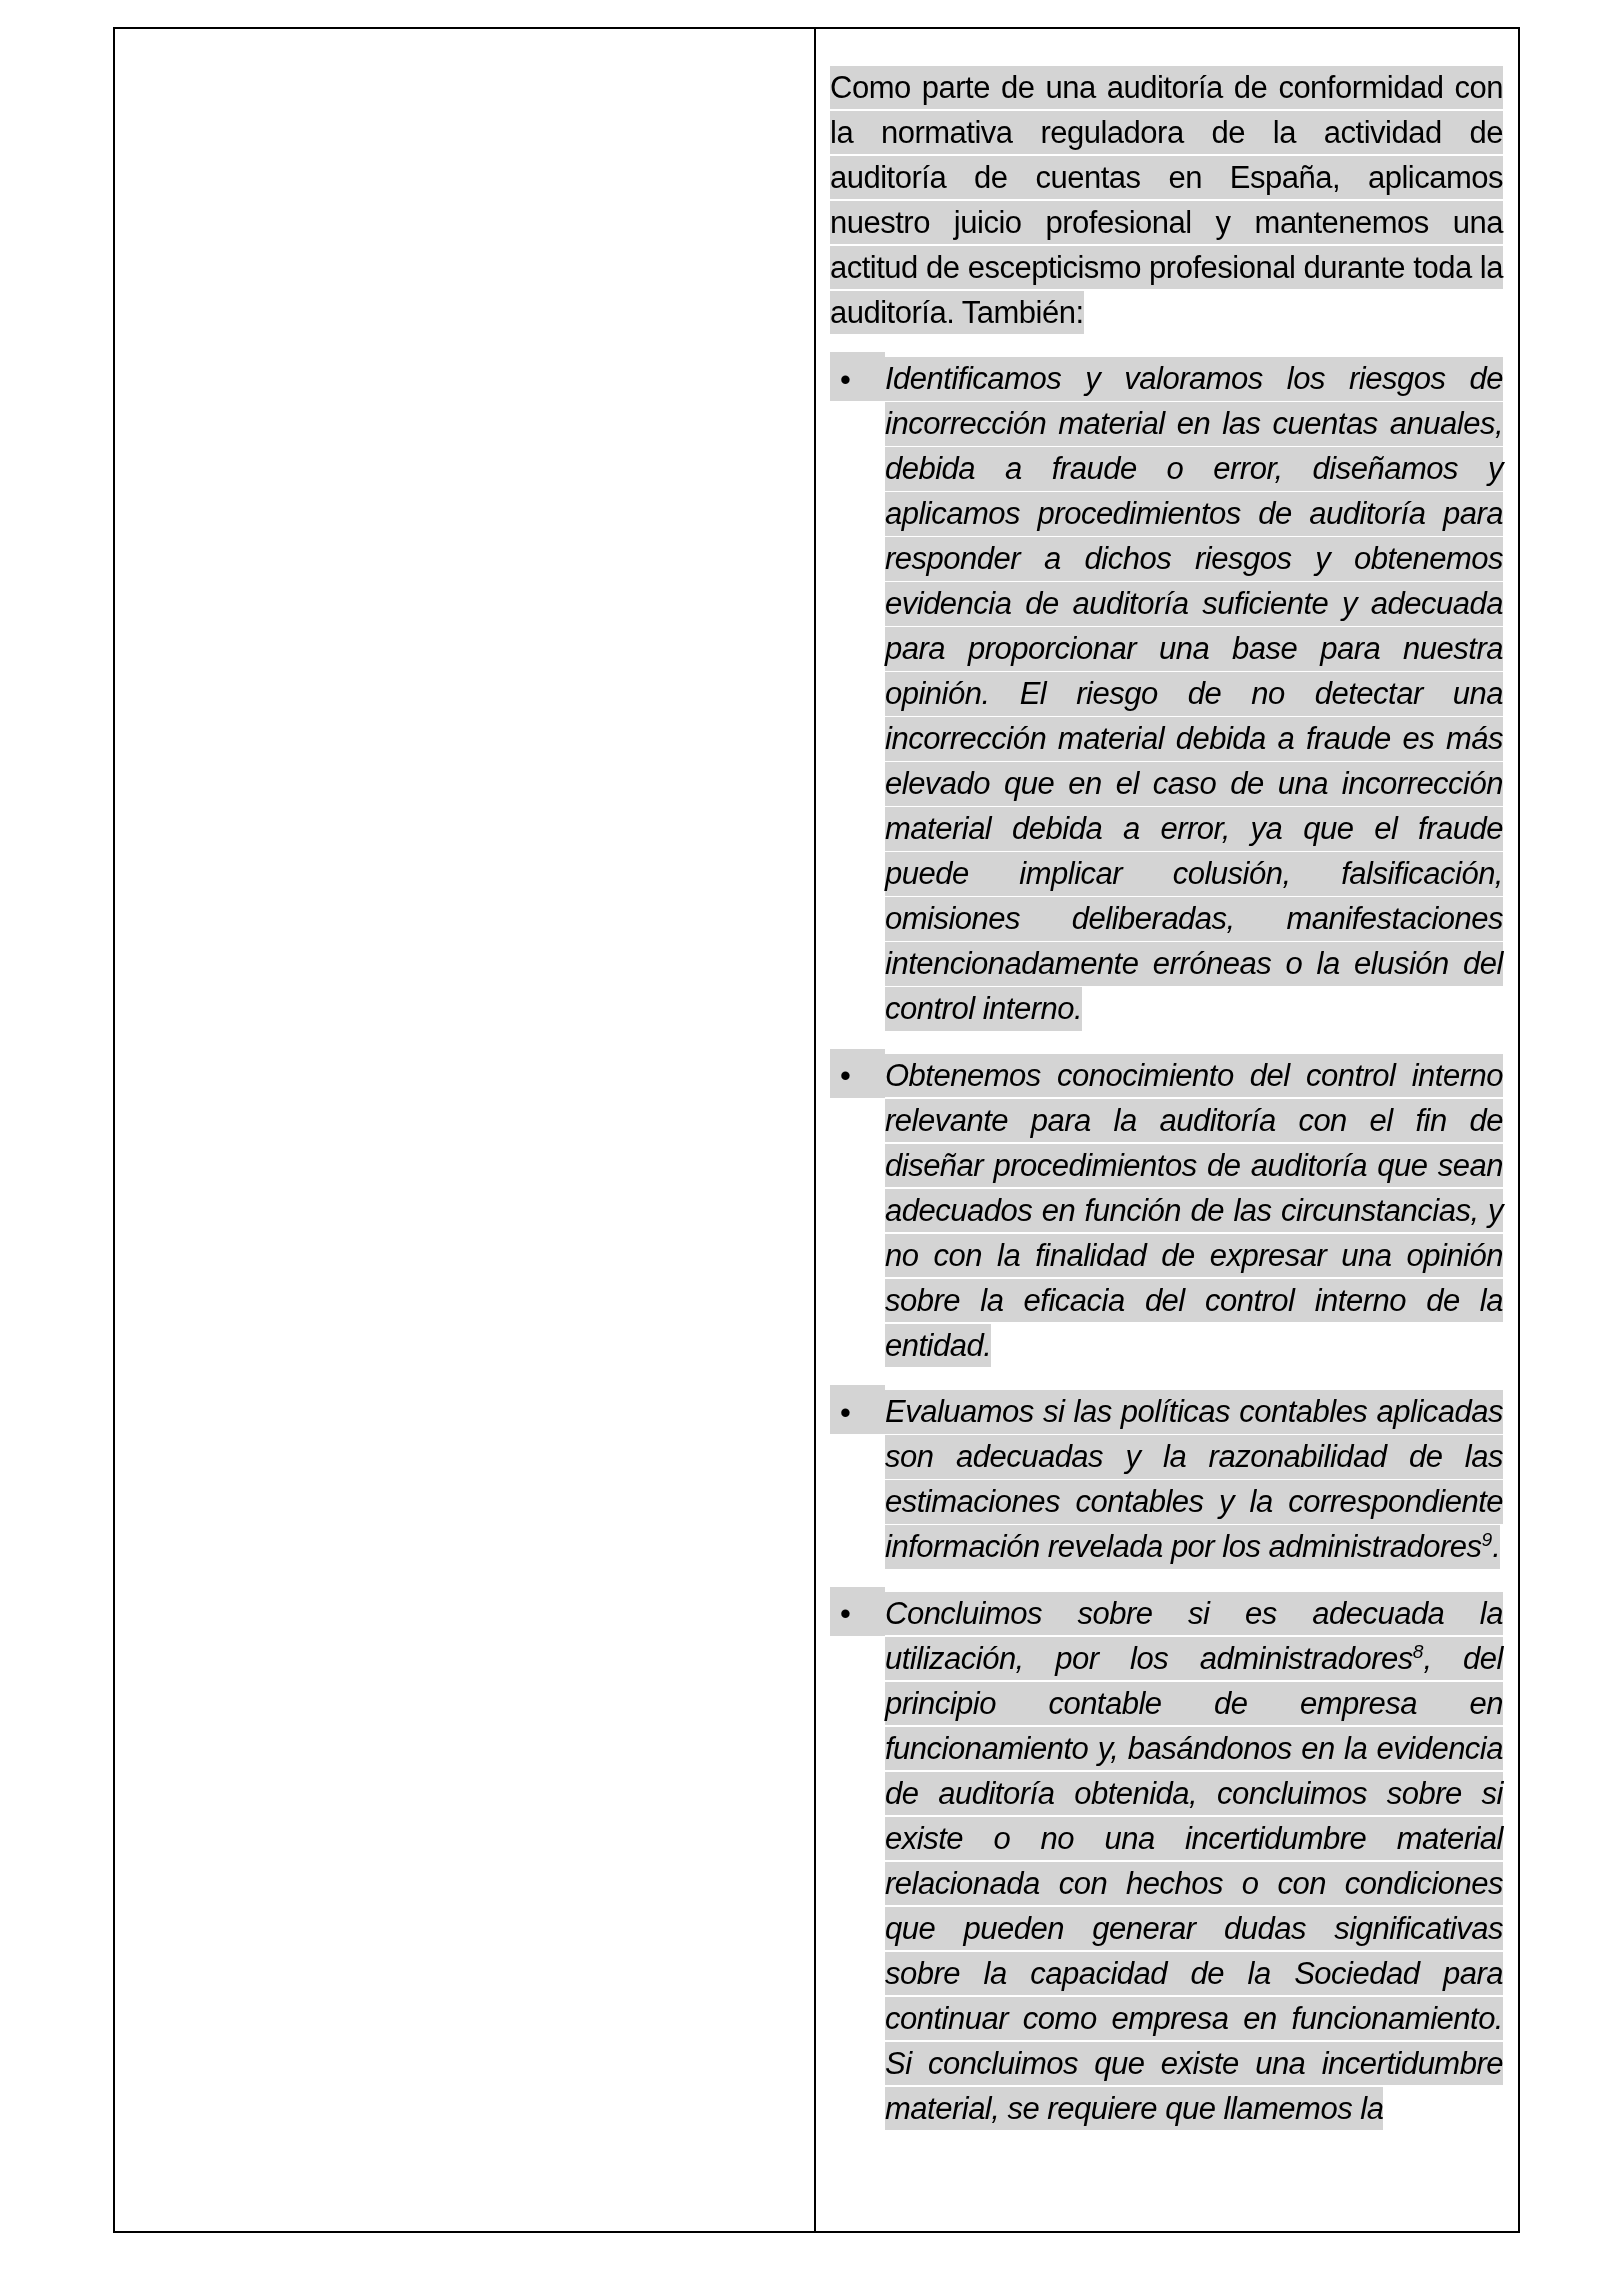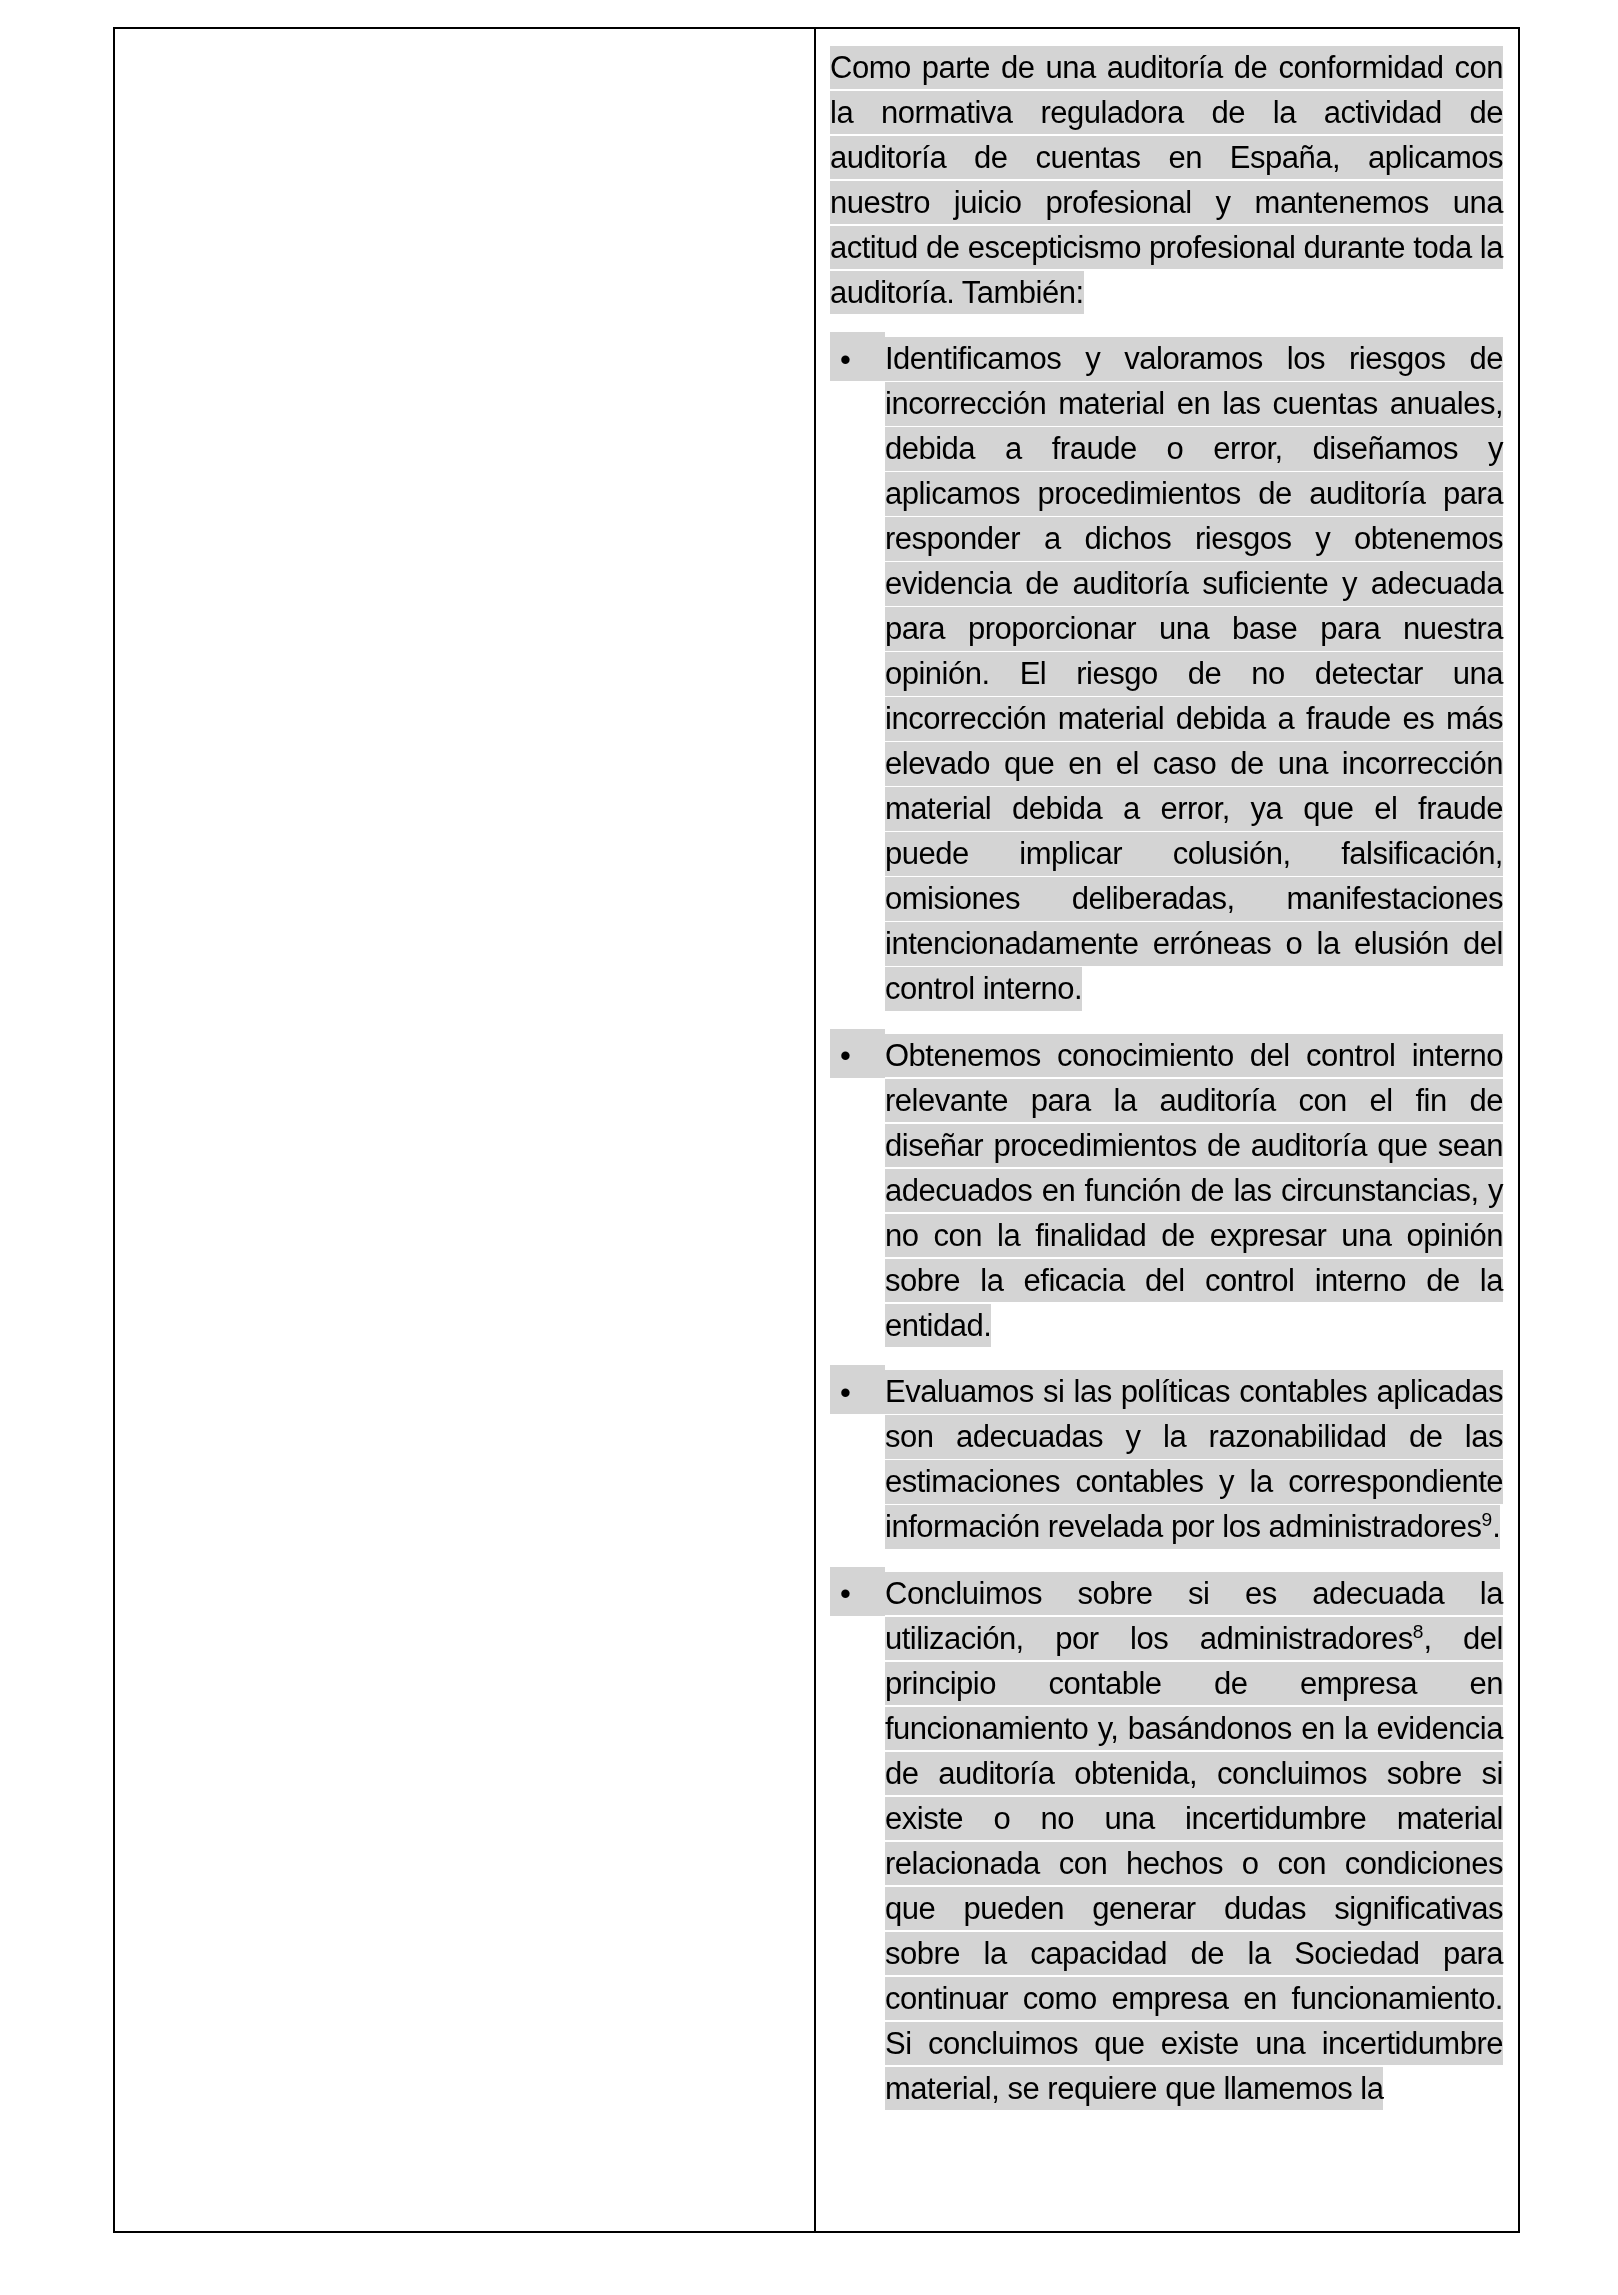--- a/index.html
+++ b/index.html
@@ -31,20 +31,21 @@
     border-right: 2.5px solid #000000;
   }
   .col-right {
     flex: 1 1 auto;
     box-sizing: border-box;
     padding: 16.5px 15px 0 14px;
     overflow: hidden;
     font-size: 31px;
     line-height: 45px;
     letter-spacing: -0.5px;
+    margin-top: 20px;
   }
   .para {
     text-align: justify;
     margin: 0 0 21.5px 0;
   }
   .hl {
     background: #d4d4d4;
     padding: 4.1px 0;
     -webkit-box-decoration-break: clone;
     box-decoration-break: clone;
@@ -63,20 +64,21 @@
     flex: 0 0 55px;
     box-sizing: border-box;
     height: 49px;
     margin-top: -4.1px;
     padding: 4.1px 0 0 10px;
     background: #d4d4d4;
   }
   .li-text {
     flex: 1 1 auto;
     text-align: justify;
+    font-style: italic;
   }
   sup {
     font-size: 0.62em;
     line-height: 0;
     vertical-align: super;
     letter-spacing: 0;
   }
 </style>
 </head>
 <body>

